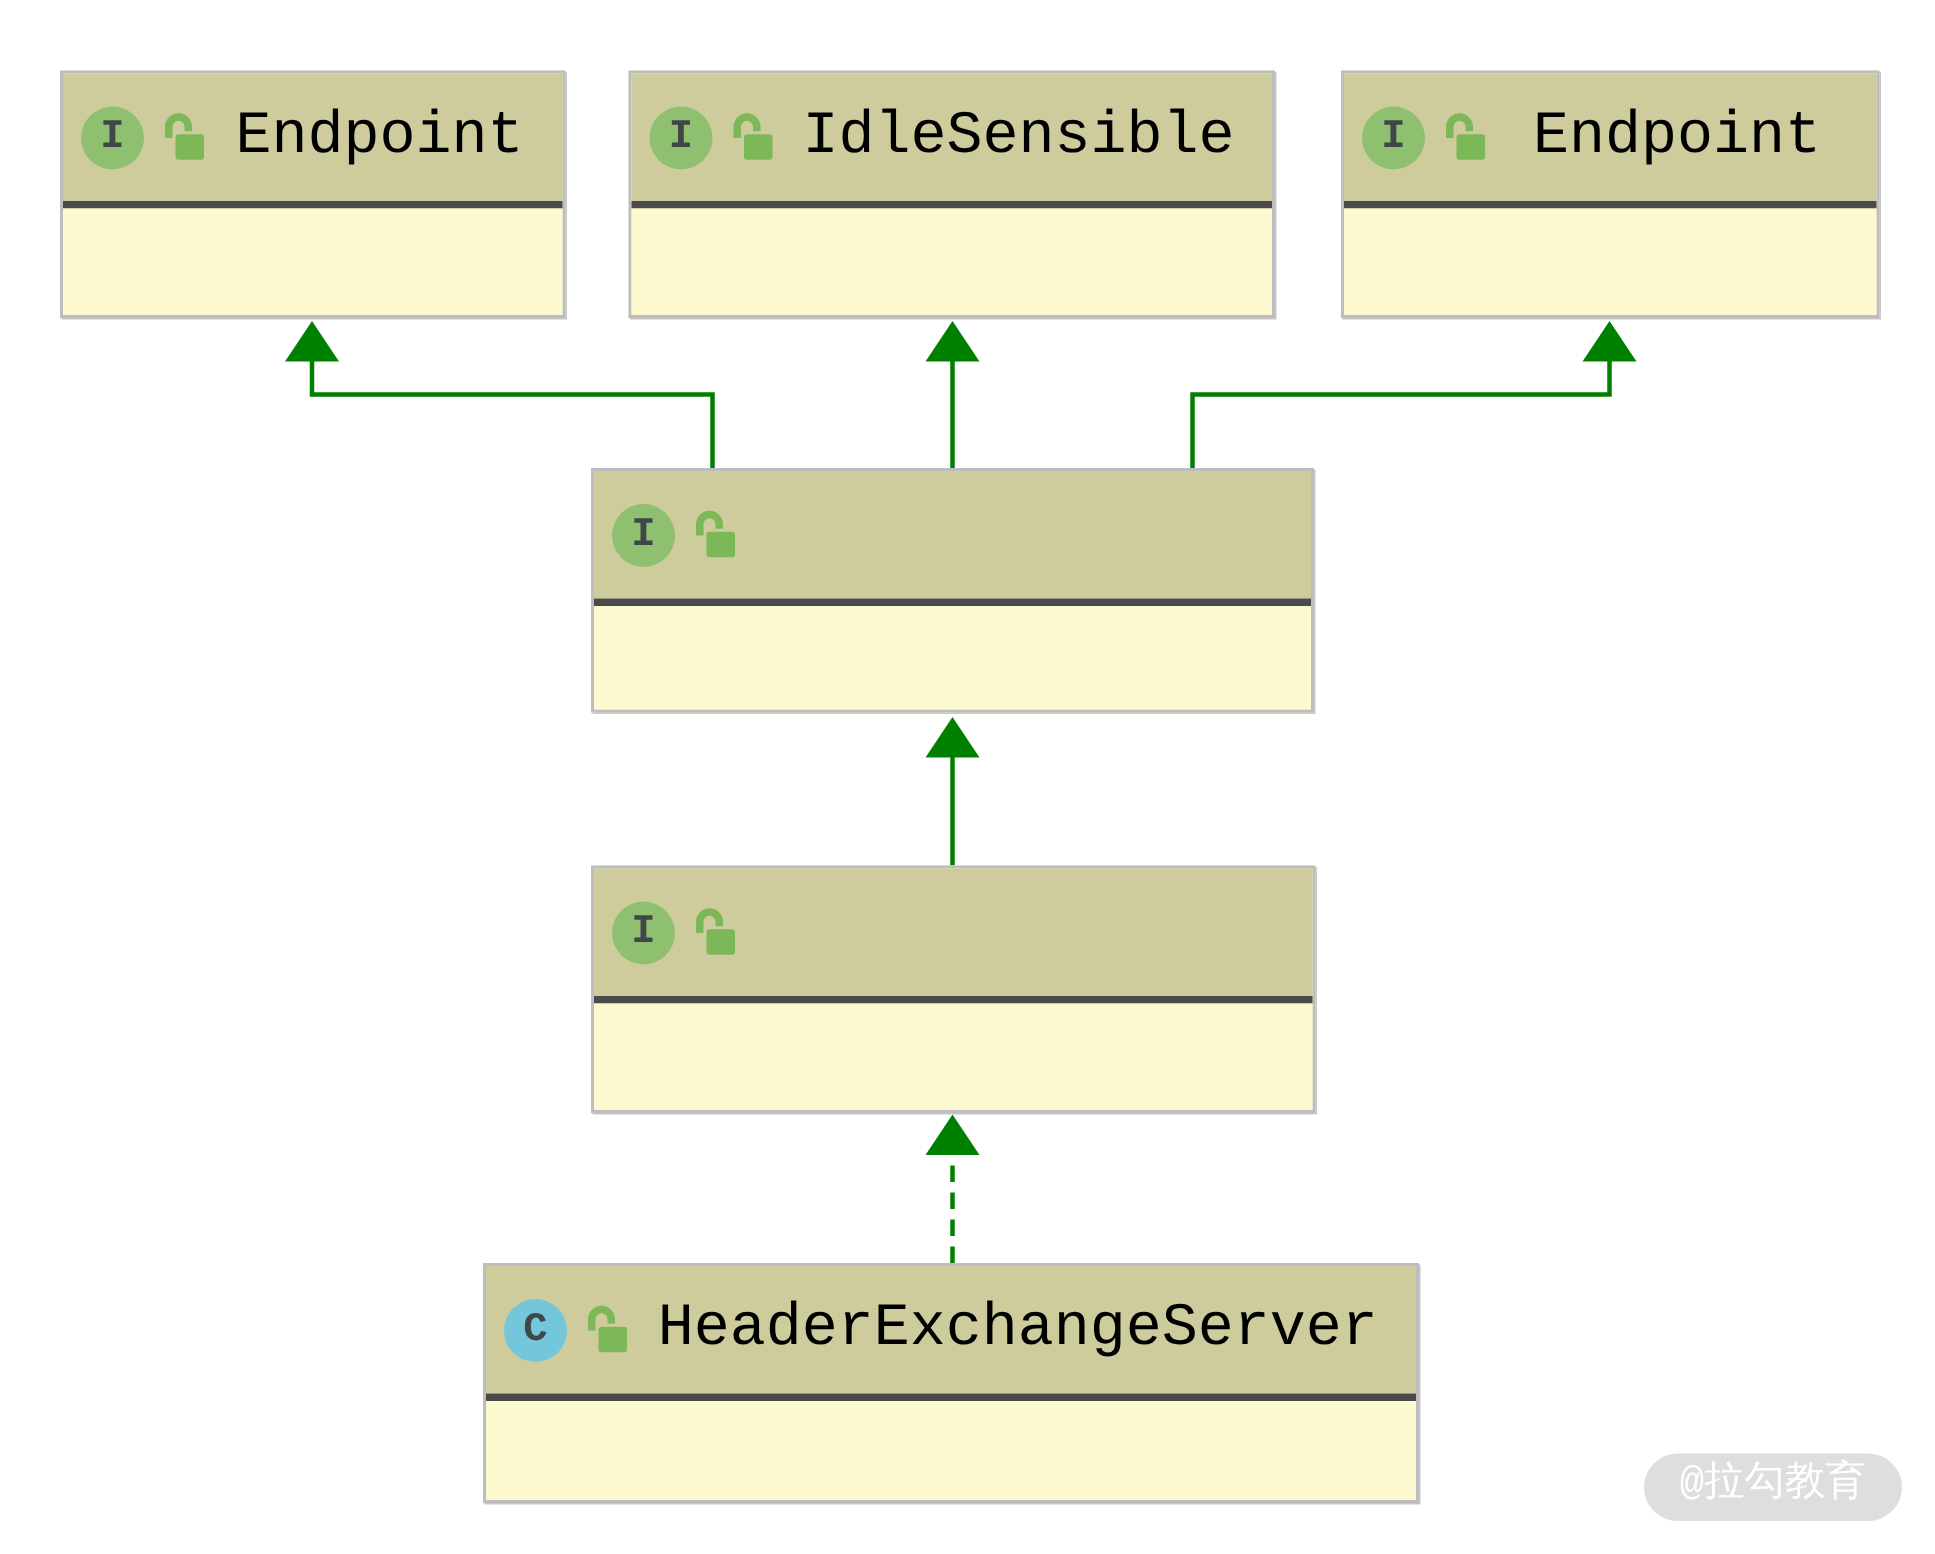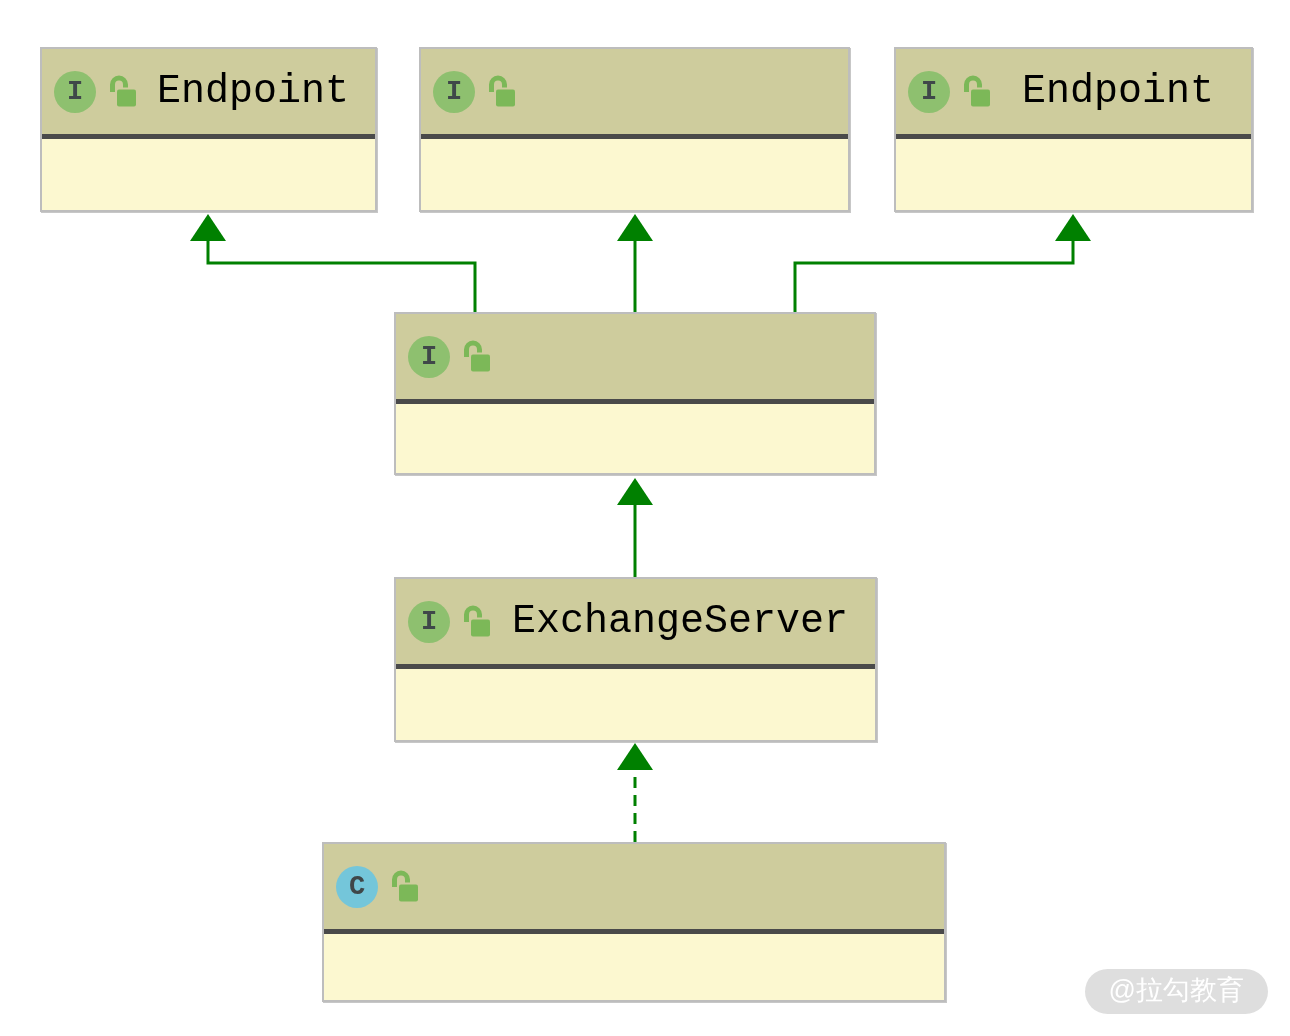--- a/index.html
+++ b/index.html
@@ -70,21 +70,21 @@
     color: #000000;
     white-space: nowrap;
     padding-right: 6px;
   }
   .watermark {
     position: absolute;
     right: 22px;
     bottom: 22px;
     background: rgba(195,195,195,0.55);
     color: #ffffff;
-    font-family: Liberation Sans, sans-serif;
+    font-family: Liberation Mono, monospace;
     font-size: 27px;
     line-height: 1;
     padding: 8px 24px 10px 24px;
     border-radius: 23px;
     white-space: nowrap;
   }
 </style>
 </head>
 <body>
 
@@ -118,20 +118,21 @@
   </div>
       <div class="uml-node" style="left: 419px; top: 47px; width: 431px; height: 165px;">
     <div class="uml-header">
       <span class="badge interface">I</span>
       <span class="lock">
         <svg width="28" height="33" viewBox="0 0 28 33">
           <path class="shackle" d="M3.5 17 V9.5 a6.5 6.5 0 0 1 13 0 v3" fill="none" stroke-width="5" stroke="#7cb858"></path>
           <rect class="lockbody" x="8" y="14.5" width="19" height="17" rx="2" fill="#7cb858"></rect>
         </svg>
       </span>
+      <span class="uml-title">IdleSensible</span>
     </div>
     <div class="uml-sep"></div>
     <div class="uml-body"></div>
   </div>
       <div class="uml-node" style="left: 894px; top: 47px; width: 359px; height: 165px;">
     <div class="uml-header">
       <span class="badge interface">I</span>
       <span class="lock">
         <svg width="28" height="33" viewBox="0 0 28 33">
           <path class="shackle" d="M3.5 17 V9.5 a6.5 6.5 0 0 1 13 0 v3" fill="none" stroke-width="5" stroke="#7cb858"></path>
@@ -158,33 +159,33 @@
   </div>
       <div class="uml-node" style="left: 394px; top: 577px; width: 483px; height: 165px;">
     <div class="uml-header">
       <span class="badge interface">I</span>
       <span class="lock">
         <svg width="28" height="33" viewBox="0 0 28 33">
           <path class="shackle" d="M3.5 17 V9.5 a6.5 6.5 0 0 1 13 0 v3" fill="none" stroke-width="5" stroke="#7cb858"></path>
           <rect class="lockbody" x="8" y="14.5" width="19" height="17" rx="2" fill="#7cb858"></rect>
         </svg>
       </span>
-      <span class="uml-title">ExchangeServer</span>
     </div>
     <div class="uml-sep"></div>
     <div class="uml-body"></div>
   </div>
       <div class="uml-node" style="left: 322px; top: 842px; width: 624px; height: 160px;">
     <div class="uml-header">
       <span class="badge class">C</span>
       <span class="lock">
         <svg width="28" height="33" viewBox="0 0 28 33">
           <path class="shackle" d="M3.5 17 V9.5 a6.5 6.5 0 0 1 13 0 v3" fill="none" stroke-width="5" stroke="#7cb858"></path>
           <rect class="lockbody" x="8" y="14.5" width="19" height="17" rx="2" fill="#7cb858"></rect>
         </svg>
       </span>
+      <span class="uml-title">HeaderExchangeServer</span>
     </div>
     <div class="uml-sep"></div>
     <div class="uml-body"></div>
   </div>
     </div>
   <div class="watermark">@拉勾教育</div>
 </div>
 
 </body></html>

